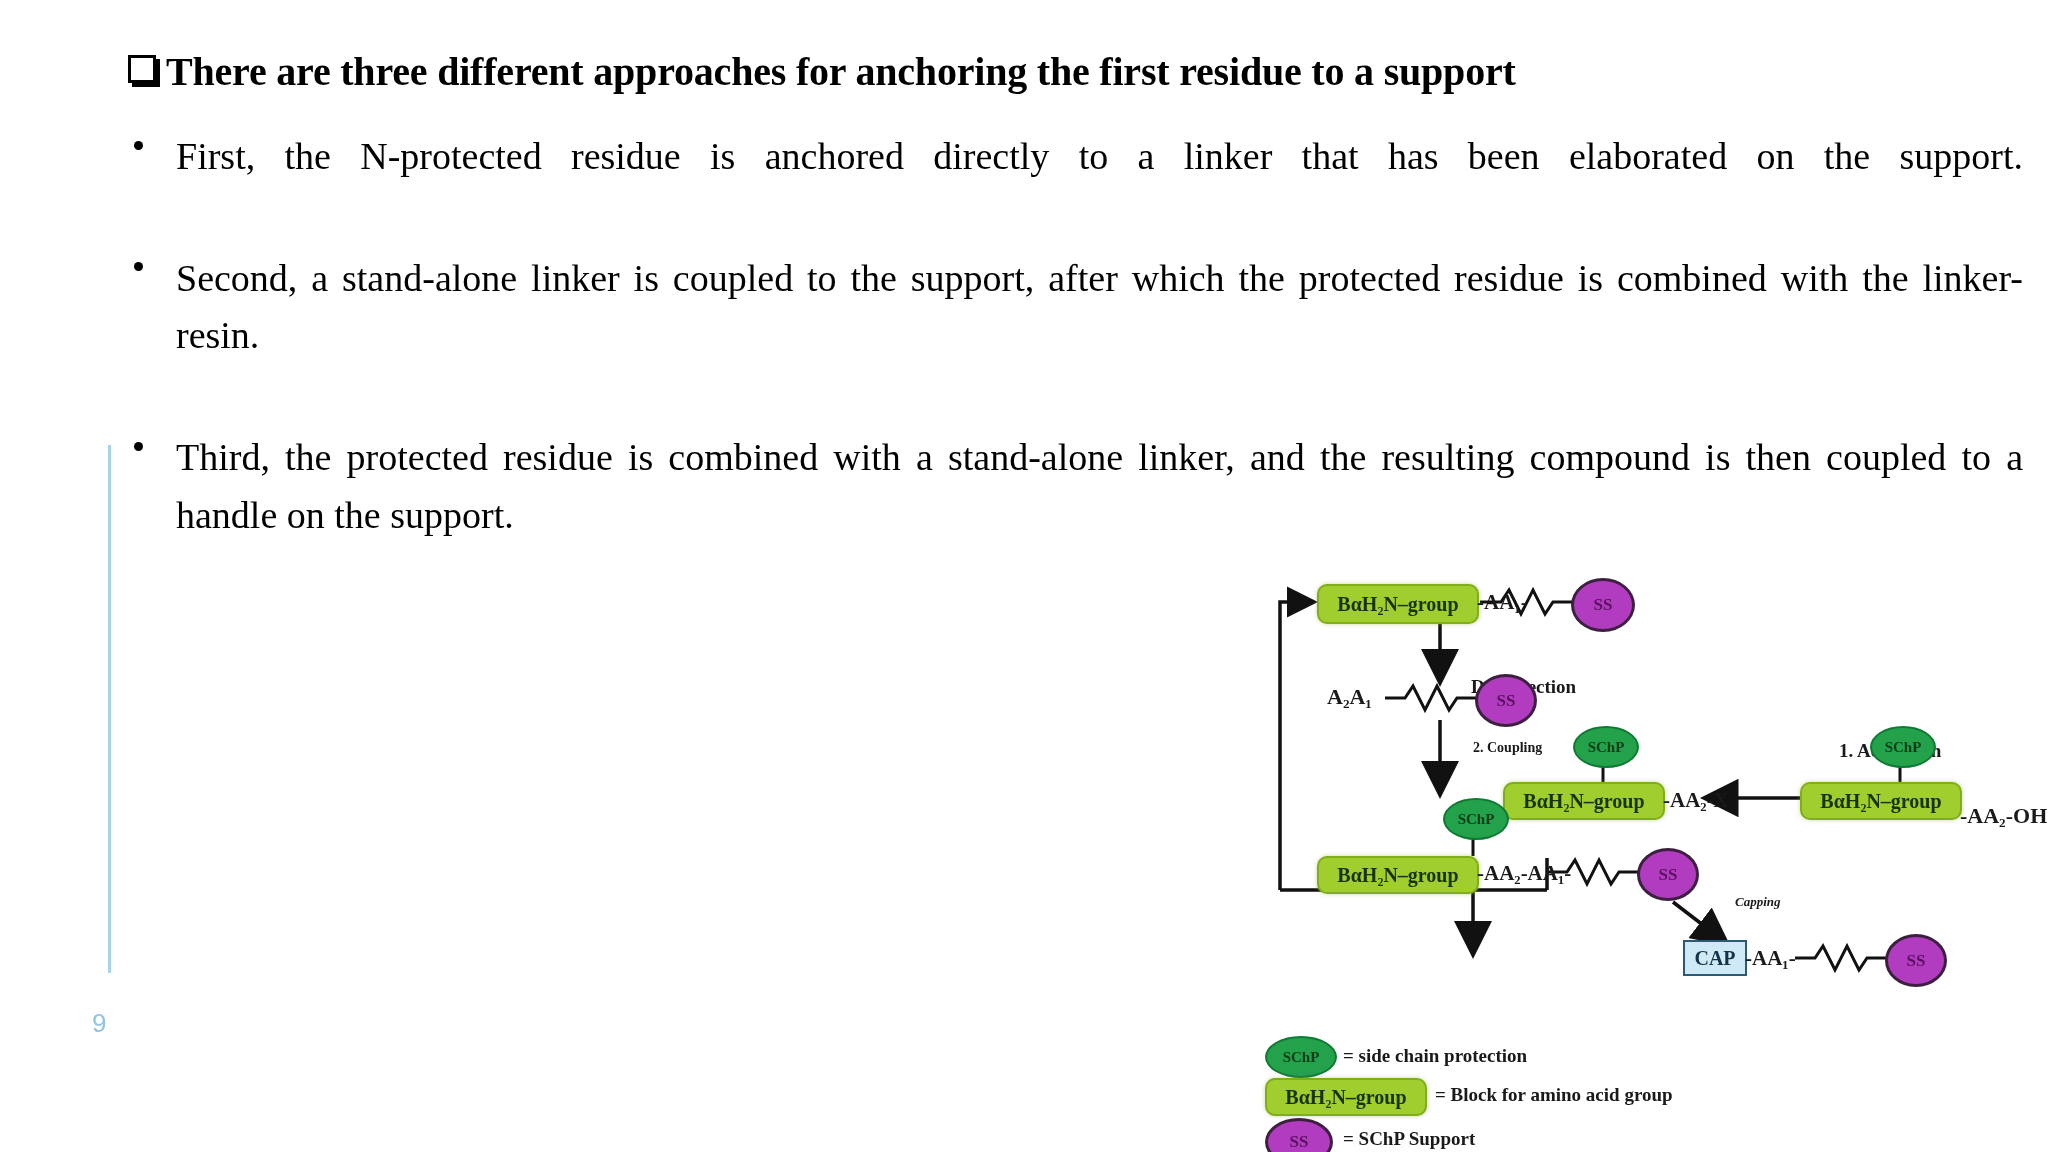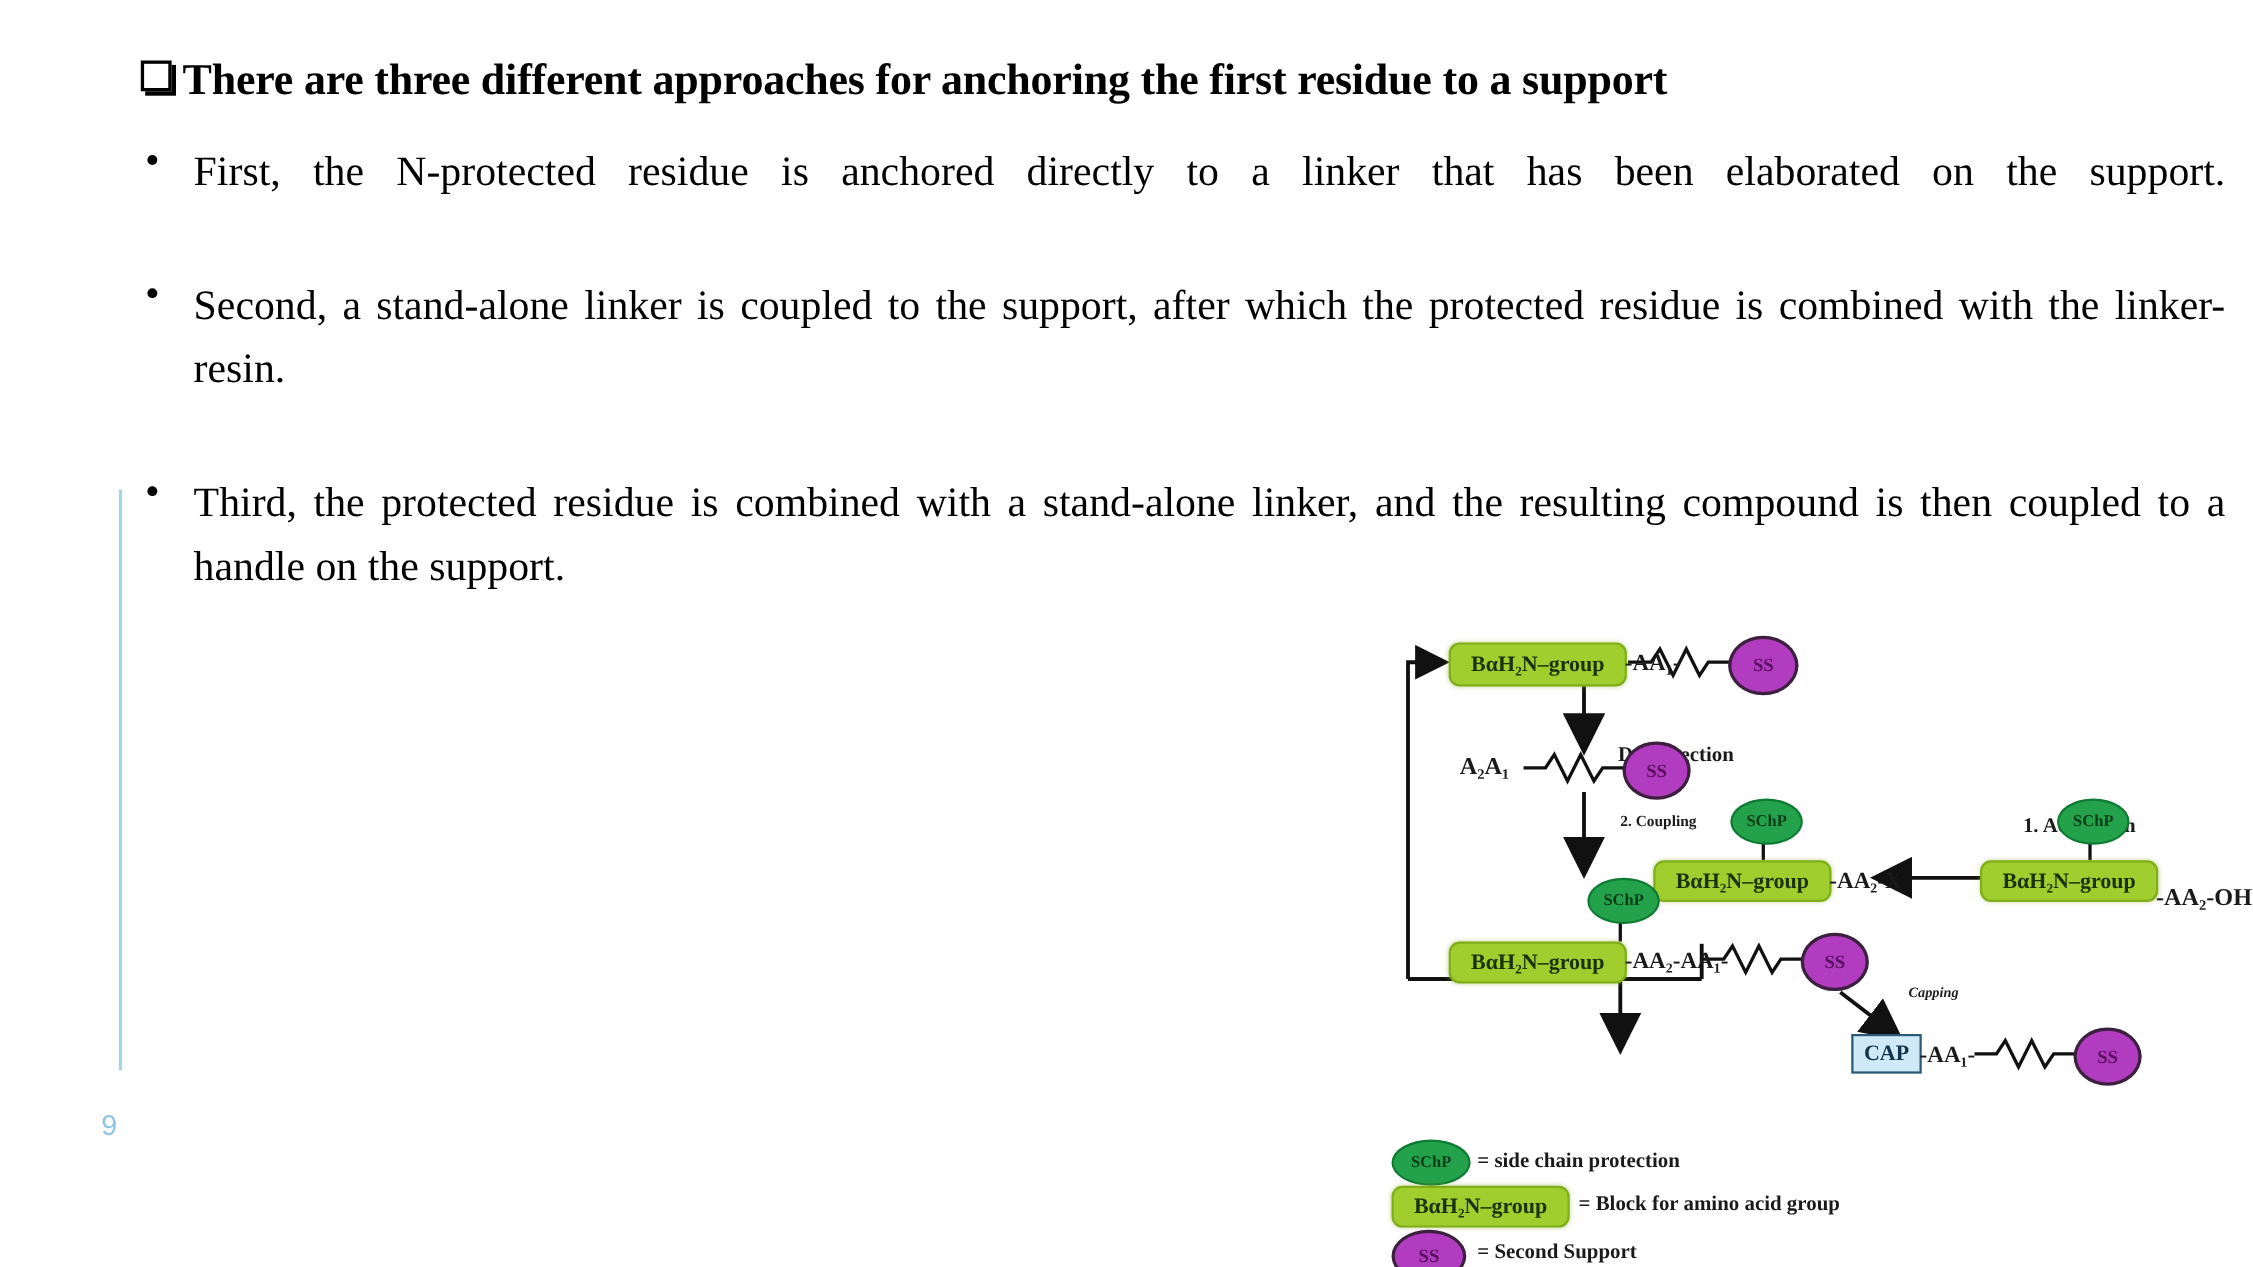--- a/index.html
+++ b/index.html
@@ -224,17 +224,17 @@
 
     <div>
 
       <div class="ell-green" style="left:10px;top:476px;width:68px;height:38px;font-size:15px;">SChP</div>
       <div class="dg-label" style="left:88px;top:485px;font-size:19px;">= side chain protection</div>
 
       <div class="pill-green" style="left:10px;top:518px;width:158px;height:34px;font-size:20px;">BαH₂N–group</div>
       <div class="dg-label" style="left:180px;top:524px;font-size:19px;">= Block for amino acid group</div>
 
       <div class="circ-purple" style="left:10px;top:558px;width:62px;height:42px;font-size:17px;">SS</div>
-      <div class="dg-label" style="left:88px;top:568px;font-size:19px;">= Second Support</div>
+      <div class="dg-label" style="left:88px;top:568px;font-size:19px;">= SChP Support</div>
     </div>
 
   </div>
 </div>
 
 </body></html>

